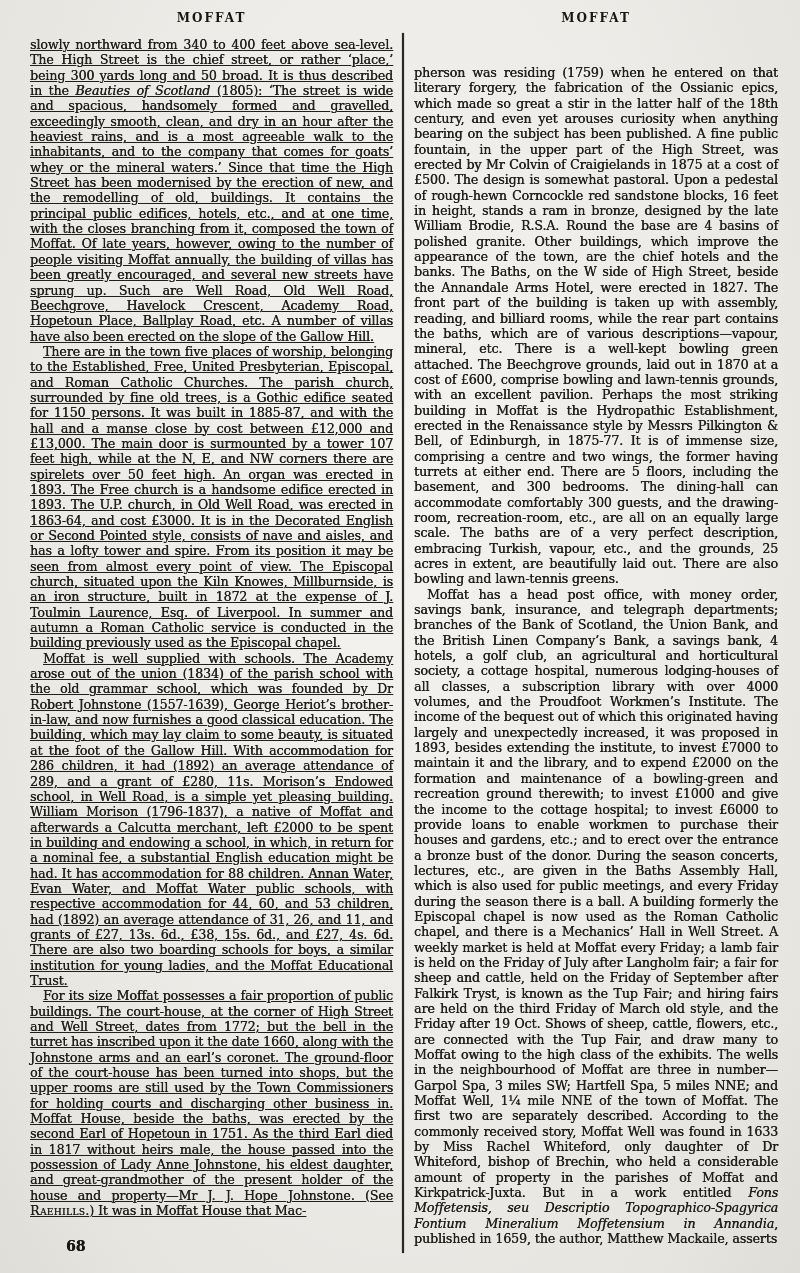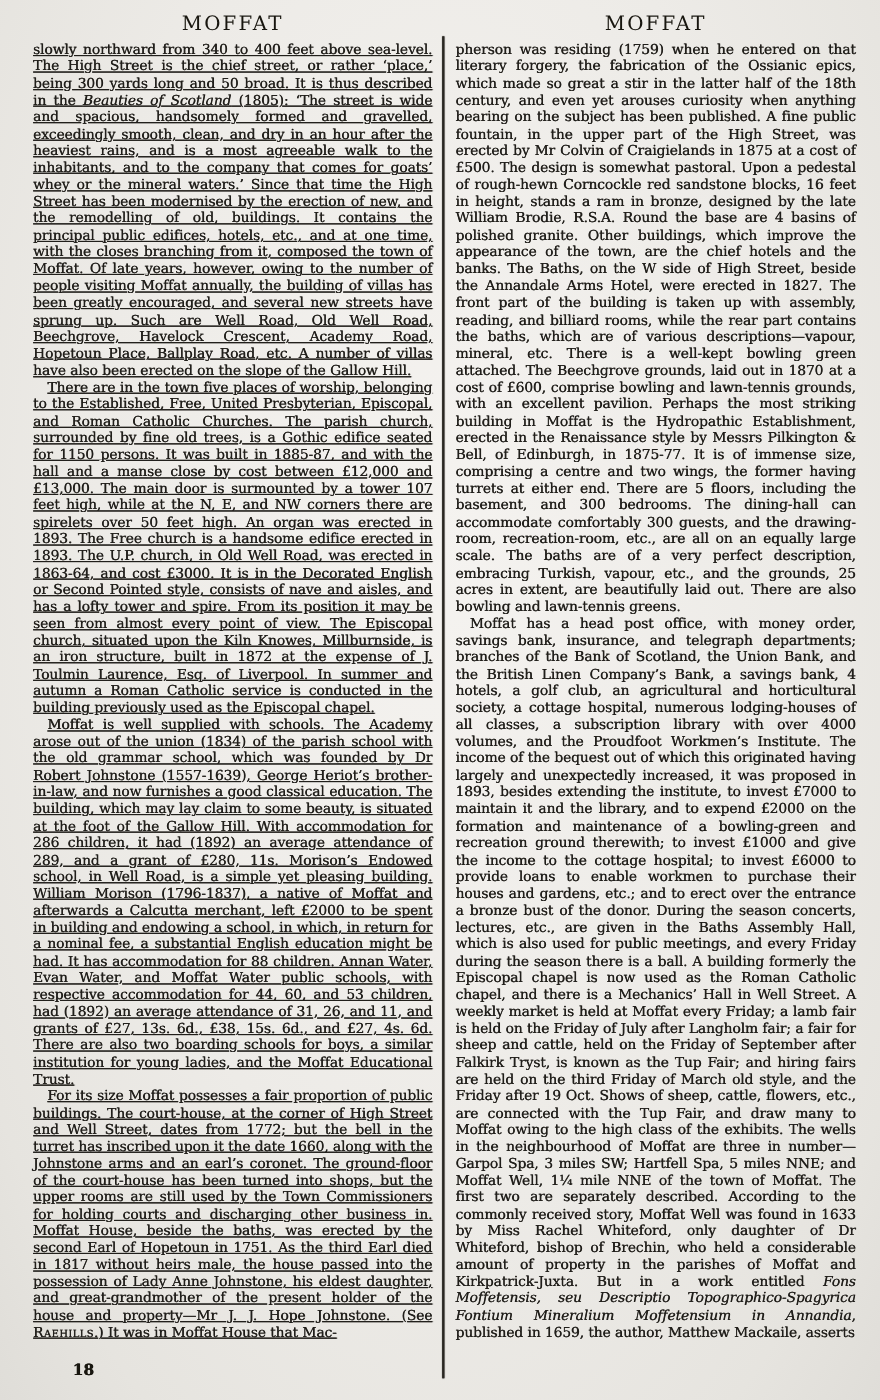--- a/index.html
+++ b/index.html
@@ -9,40 +9,40 @@
     margin:0 auto;
     background:#efede9;
     background-image: radial-gradient(ellipse at 50% 38%, #f5f3f0 0%, #edebe7 55%, #e6e4df 85%, #dfddd8 100%);
     font-family:"DejaVu Serif","Liberation Serif",serif;
     color:#211f1b;
     overflow:hidden;
   }
   .running-head {
     position:absolute; top:11px;
     text-align:center;
-    font-weight:normal;
-    font-size:18px;
+    font-weight:bold;
+    font-size:12px;
     letter-spacing:2px;
     color:#18160f;
   }
   .running-head.left  { left:30px;  width:363px; }
   .running-head.right { left:414px; width:364px; }
   .divider {
     position:absolute;
     left:402px; top:33px;
     width:2px; height:1220px;
     background:#2a2722;
     box-shadow:0 0 1px #2a2722;
   }
   .coltext {
     position:absolute; top:37px;
     text-align:justify;
   }
   .coltext.left  { left:30px;  width:363px;text-decoration:underline; }
-  .coltext.right { left:414px; width:364px; }
+  .coltext.right { left:414px; width:364px;margin-top:28px; }
   .para {
     margin:0;
     font-size:12.6px;
     line-height:15.35px;
     letter-spacing:-0.1px;
     text-align:justify;
     text-shadow:0.3px 0 0 currentColor; 
   }
   .para.indent { text-indent:13px; }
   .it { font-style:italic; }
@@ -72,15 +72,15 @@
       <p class="para indent"><span>There are in the town five places of worship, belonging to the Established, Free, United Presbyterian, Episcopal, and Roman Catholic Churches.  The parish church, surrounded by fine old trees, is a Gothic edifice seated for 1150 persons.  It was built in 1885-87, and with the hall and a manse close by cost between £12,000 and £13,000.  The main door is surmounted by a tower 107 feet high, while at the N, E, and NW corners there are spirelets over 50 feet high.  An organ was erected in 1893.  The Free church is a handsome edifice erected in 1893.  The U.P. church, in Old Well Road, was erected in 1863-64, and cost £3000.  It is in the Decorated English or Second Pointed style, consists of nave and aisles, and has a lofty tower and spire.  From its position it may be seen from almost every point of view.  The Episcopal church, situated upon the Kiln Knowes, Millburnside, is an iron structure, built in 1872 at the expense of J. Toulmin Laurence, Esq. of Liverpool.  In summer and autumn a Roman Catholic service is conducted in the building previously used as the Episcopal chapel.</span></p>
       <p class="para indent"><span>Moffat is well supplied with schools.  The Academy arose out of the union (1834) of the parish school with the old grammar school, which was founded by Dr Robert Johnstone (1557-1639), George Heriot’s brother-in-law, and now furnishes a good classical education.  The building, which may lay claim to some beauty, is situated at the foot of the Gallow Hill.  With accommodation for 286 children, it had (1892) an average attendance of 289, and a grant of £280, 11s.  Morison’s Endowed school, in Well Road, is a simple yet pleasing building.  William Morison (1796-1837), a native of Moffat and afterwards a Calcutta merchant, left £2000 to be spent in building and endowing a school, in which, in return for a nominal fee, a substantial English education might be had.  It has accommodation for 88 children.  Annan Water, Evan Water, and Moffat Water public schools, with respective accommodation for 44, 60, and 53 children, had (1892) an average attendance of 31, 26, and 11, and grants of £27, 13s. 6d., £38, 15s. 6d., and £27, 4s. 6d.  There are also two boarding schools for boys, a similar institution for young ladies, and the Moffat Educational Trust.</span></p>
       <p class="para indent"><span>For its size Moffat possesses a fair proportion of public buildings.  The court-house, at the corner of High Street and Well Street, dates from 1772; but the bell in the turret has inscribed upon it the date 1660, along with the Johnstone arms and an earl’s coronet.  The ground-floor of the court-house has been turned into shops, but the upper rooms are still used by the Town Commissioners for holding courts and discharging other business in.  Moffat House, beside the baths, was erected by the second Earl of Hopetoun in 1751.  As the third Earl died in 1817 without heirs male, the house passed into the possession of Lady Anne Johnstone, his eldest daughter, and great-grandmother of the present holder of the house and property—Mr J. J. Hope Johnstone. (See </span><span class="sc">Raehills</span><span>.)  It was in Moffat House that Mac-</span></p>
     </div>
 
   <div class="coltext right" id="col-right">
       <p class="para"><span>pherson was residing (1759) when he entered on that literary forgery, the fabrication of the Ossianic epics, which made so great a stir in the latter half of the 18th century, and even yet arouses curiosity when anything bearing on the subject has been published.  A fine public fountain, in the upper part of the High Street, was erected by Mr Colvin of Craigielands in 1875 at a cost of £500.  The design is somewhat pastoral.  Upon a pedestal of rough-hewn Corncockle red sandstone blocks, 16 feet in height, stands a ram in bronze, designed by the late William Brodie, R.S.A.  Round the base are 4 basins of polished granite.  Other buildings, which improve the appearance of the town, are the chief hotels and the banks.  The Baths, on the W side of High Street, beside the Annandale Arms Hotel, were erected in 1827.  The front part of the building is taken up with assembly, reading, and billiard rooms, while the rear part contains the baths, which are of various descriptions—vapour, mineral, etc.  There is a well-kept bowling green attached.  The Beechgrove grounds, laid out in 1870 at a cost of £600, comprise bowling and lawn-tennis grounds, with an excellent pavilion.  Perhaps the most striking building in Moffat is the Hydropathic Establishment, erected in the Renaissance style by Messrs Pilkington &amp; Bell, of Edinburgh, in 1875-77.  It is of immense size, comprising a centre and two wings, the former having turrets at either end.  There are 5 floors, including the basement, and 300 bedrooms.  The dining-hall can accommodate comfortably 300 guests, and the drawing-room, recreation-room, etc., are all on an equally large scale.  The baths are of a very perfect description, embracing Turkish, vapour, etc., and the grounds, 25 acres in extent, are beautifully laid out.  There are also bowling and lawn-tennis greens.</span></p>
       <p class="para indent"><span>Moffat has a head post office, with money order, savings bank, insurance, and telegraph departments; branches of the Bank of Scotland, the Union Bank, and the British Linen Company’s Bank, a savings bank, 4 hotels, a golf club, an agricultural and horticultural society, a cottage hospital, numerous lodging-houses of all classes, a subscription library with over 4000 volumes, and the Proudfoot Workmen’s Institute.  The income of the bequest out of which this originated having largely and unexpectedly increased, it was proposed in 1893, besides extending the institute, to invest £7000 to maintain it and the library, and to expend £2000 on the formation and maintenance of a bowling-green and recreation ground therewith; to invest £1000 and give the income to the cottage hospital; to invest £6000 to provide loans to enable workmen to purchase their houses and gardens, etc.; and to erect over the entrance a bronze bust of the donor.  During the season concerts, lectures, etc., are given in the Baths Assembly Hall, which is also used for public meetings, and every Friday during the season there is a ball.  A building formerly the Episcopal chapel is now used as the Roman Catholic chapel, and there is a Mechanics’ Hall in Well Street.  A weekly market is held at Moffat every Friday; a lamb fair is held on the Friday of July after Langholm fair; a fair for sheep and cattle, held on the Friday of September after Falkirk Tryst, is known as the Tup Fair; and hiring fairs are held on the third Friday of March old style, and the Friday after 19 Oct.  Shows of sheep, cattle, flowers, etc., are connected with the Tup Fair, and draw many to Moffat owing to the high class of the exhibits.  The wells in the neighbourhood of Moffat are three in number—Garpol Spa, 3 miles SW; Hartfell Spa, 5 miles NNE; and Moffat Well, 1¼ mile NNE of the town of Moffat.  The first two are separately described.  According to the commonly received story, Moffat Well was found in 1633 by Miss Rachel Whiteford, only daughter of Dr Whiteford, bishop of Brechin, who held a considerable amount of property in the parishes of Moffat and Kirkpatrick-Juxta.  But in a work entitled </span><span class="it">Fons Moffetensis, seu Descriptio Topographico-Spagyrica Fontium Mineralium Moffetensium in Annandia</span><span>, published in 1659, the author, Matthew Mackaile, asserts</span></p>
     </div>
 
-  <div class="page-number">18</div>
+  <div class="page-number">68</div>
 
 </div>
 
 </body></html>

